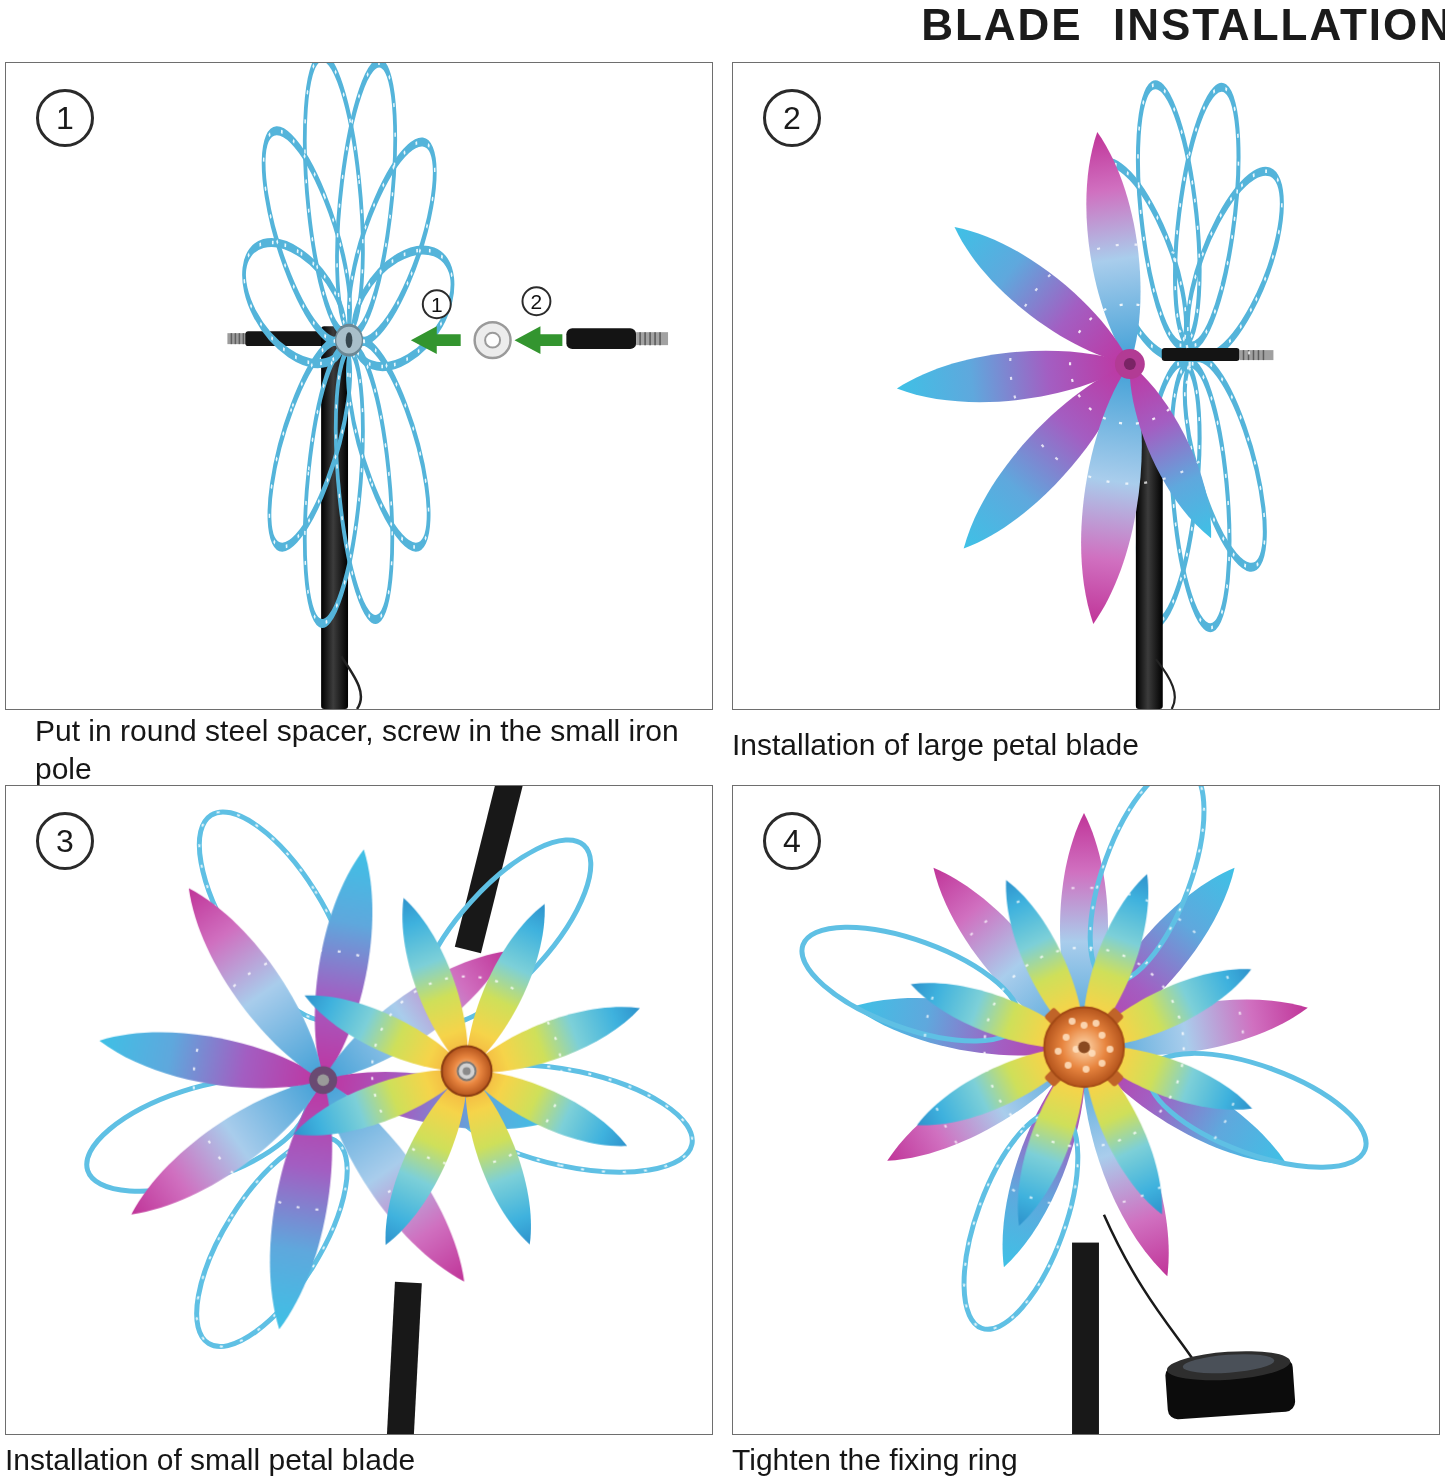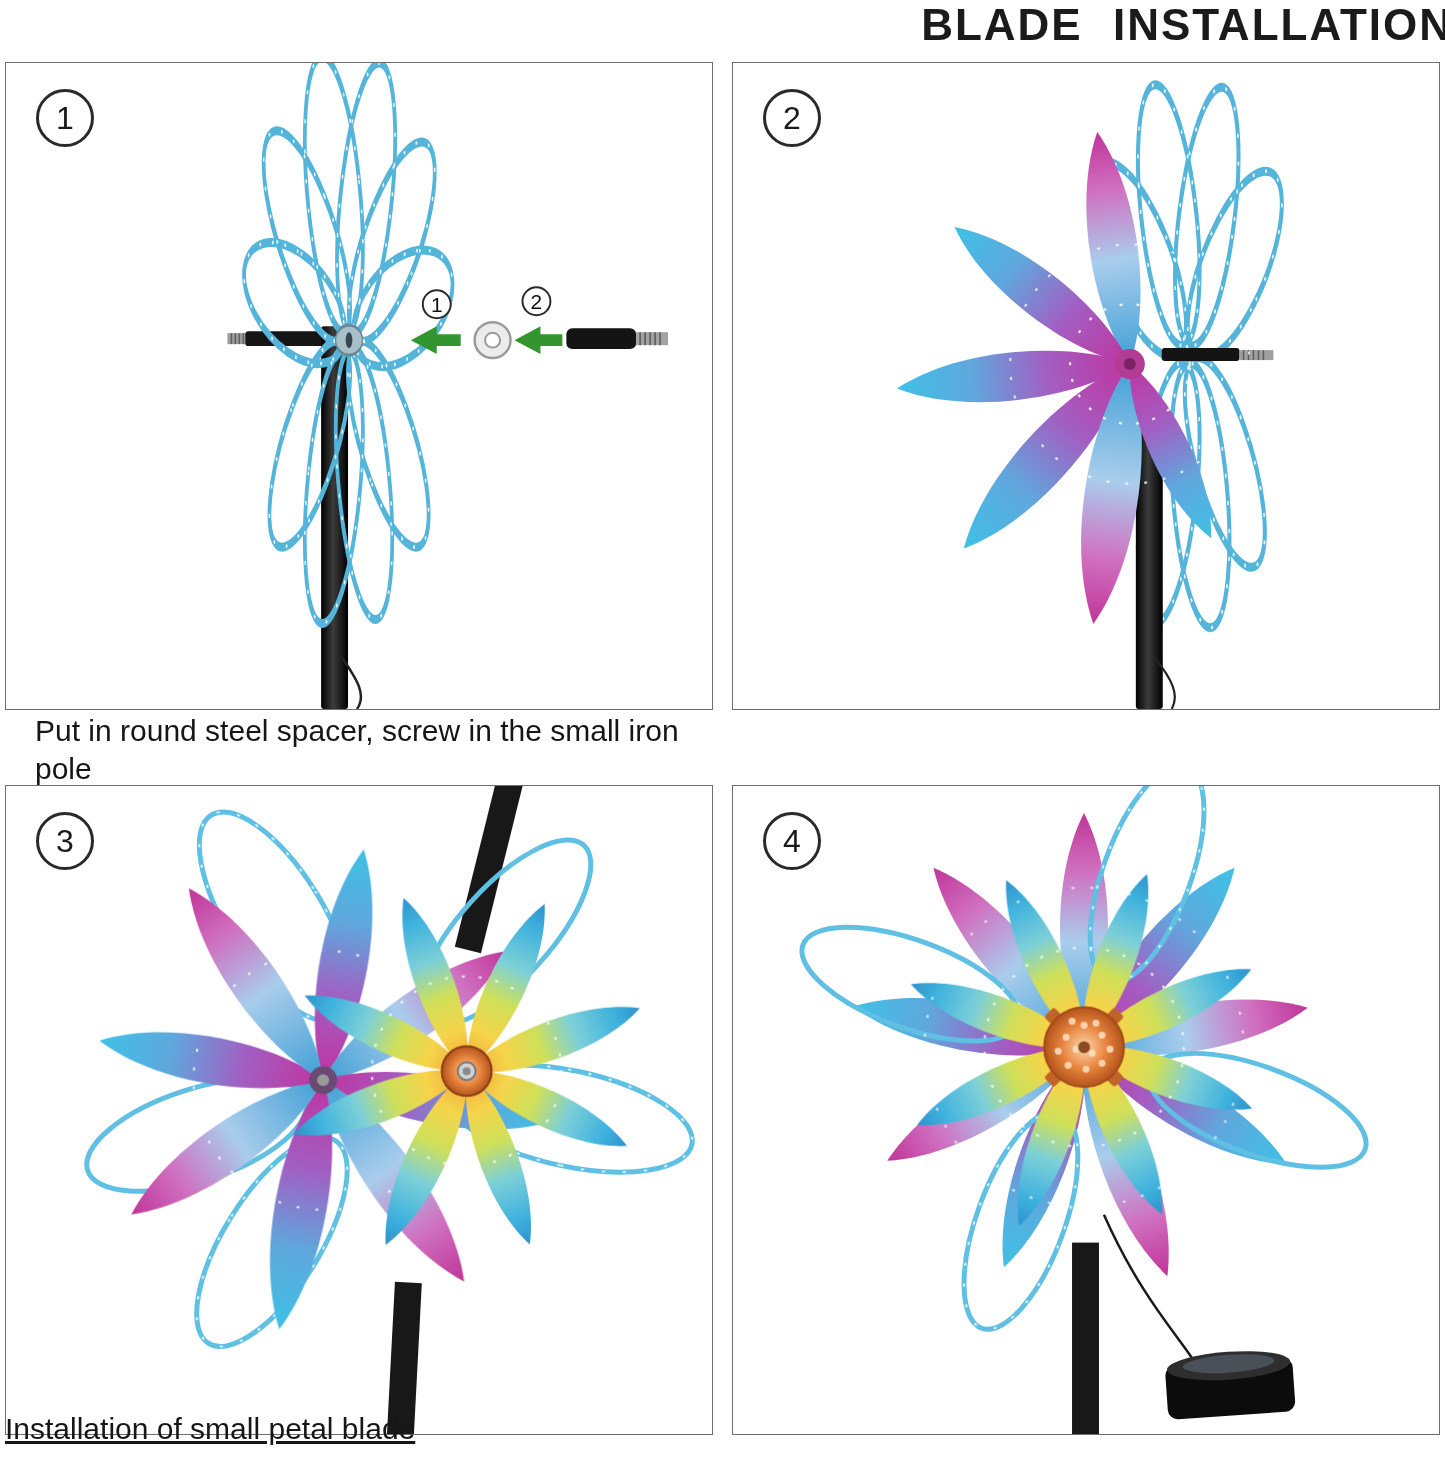--- a/index.html
+++ b/index.html
@@ -38,21 +38,21 @@
     font-size:32px;color:#1a1a1a;background:#fff;
     z-index:5;
   }
   .caption{
     position:absolute;width:708px;
     text-align:left;
     font-size:30px;line-height:38px;color:#161616;
   }
   #cap1{left:5px;top:712px;padding:0 30px;box-sizing:border-box;}
   #cap2{left:732px;top:726px;}
-  #cap3{left:5px;top:1410px;text-decoration:underline;}
+  #cap3{left:5px;top:1441px;}
   #cap4{left:732px;top:1441px;}
 </style>
 </head>
 <body>
 
 <div id="screen">
 
   <div class="page-title">BLADE INSTALLATION</div>
 
   <div class="panel" id="panel1">
@@ -388,15 +388,17 @@
           <circle cx="18" cy="16" r="3.5"></circle>
             <circle cx="12" cy="-24" r="3.5"></circle>
             <circle cx="-12" cy="-26" r="3.5"></circle>
         </g>
         <circle r="6" fill="#8a4a20"></circle>
       </g>
     </svg>
   </div>
 
   <div class="caption" id="cap1">Put in round steel spacer, screw in the small iron pole</div>
+  <div class="caption" id="cap2">Installation of large petal blade</div>
   <div class="caption" id="cap3">Installation of small petal blade</div>
+  <div class="caption" id="cap4">Tighten the fixing ring</div>
 
 </div>
 
 </body></html>

